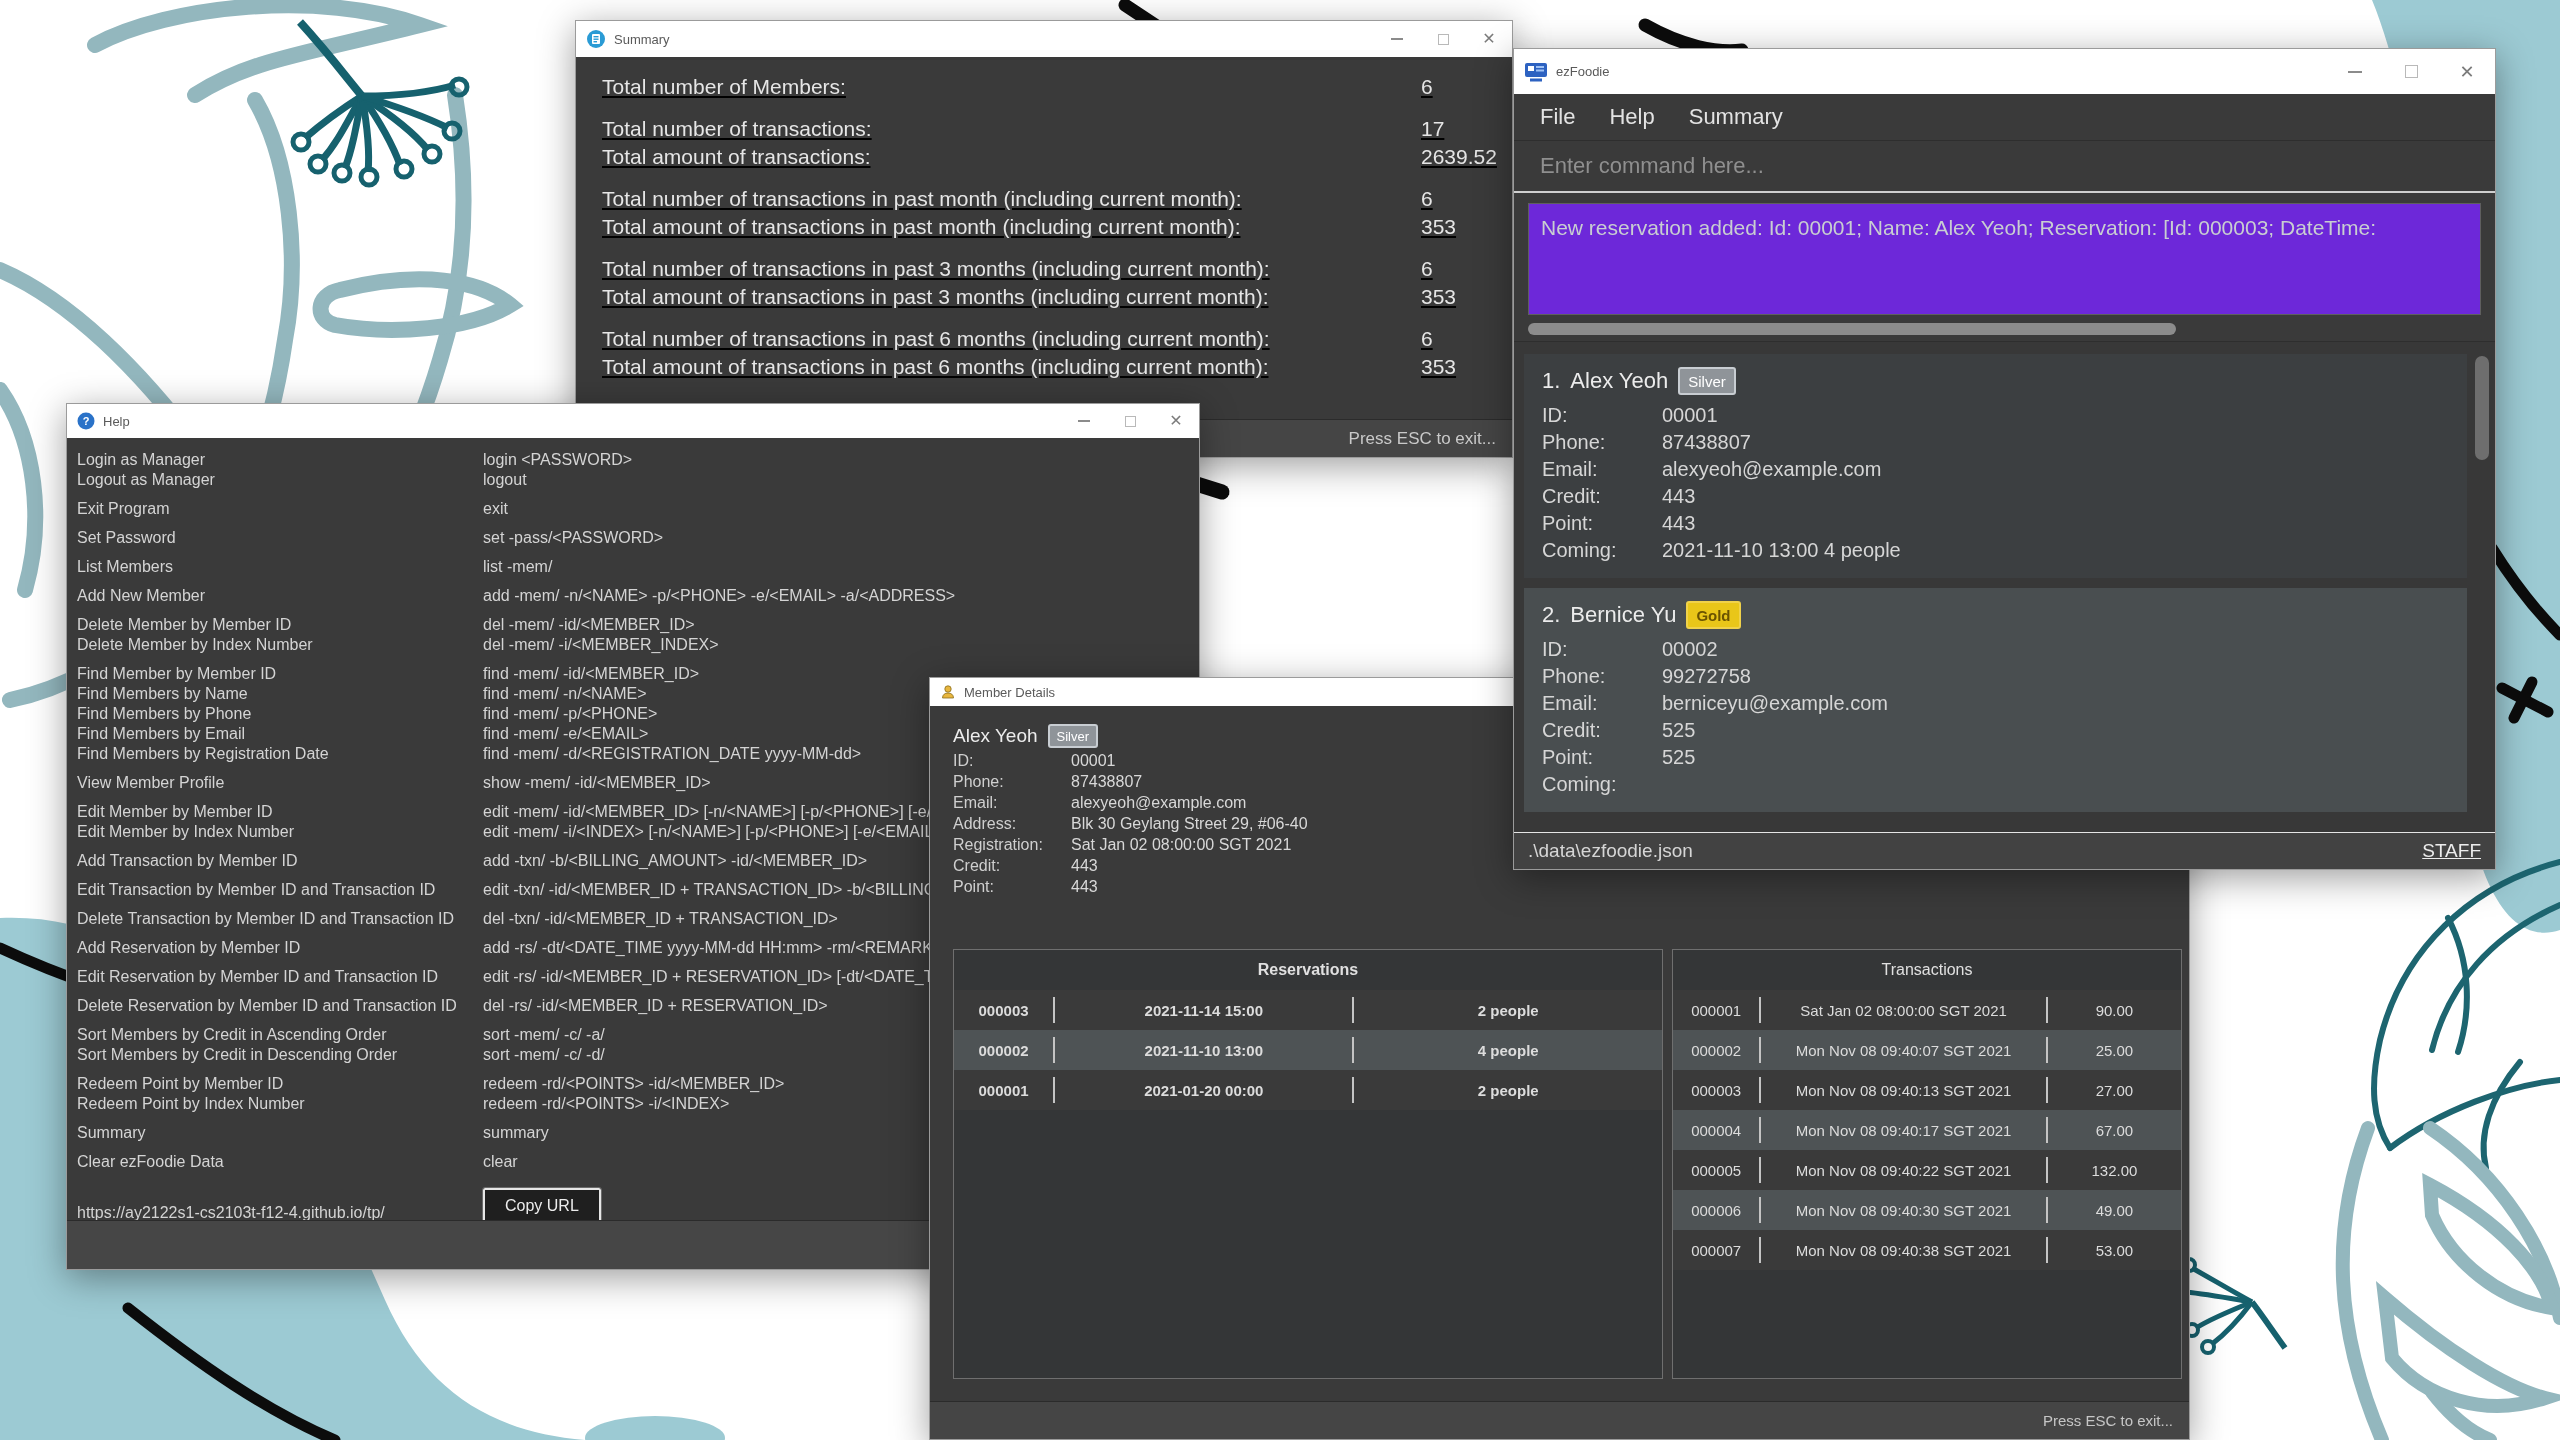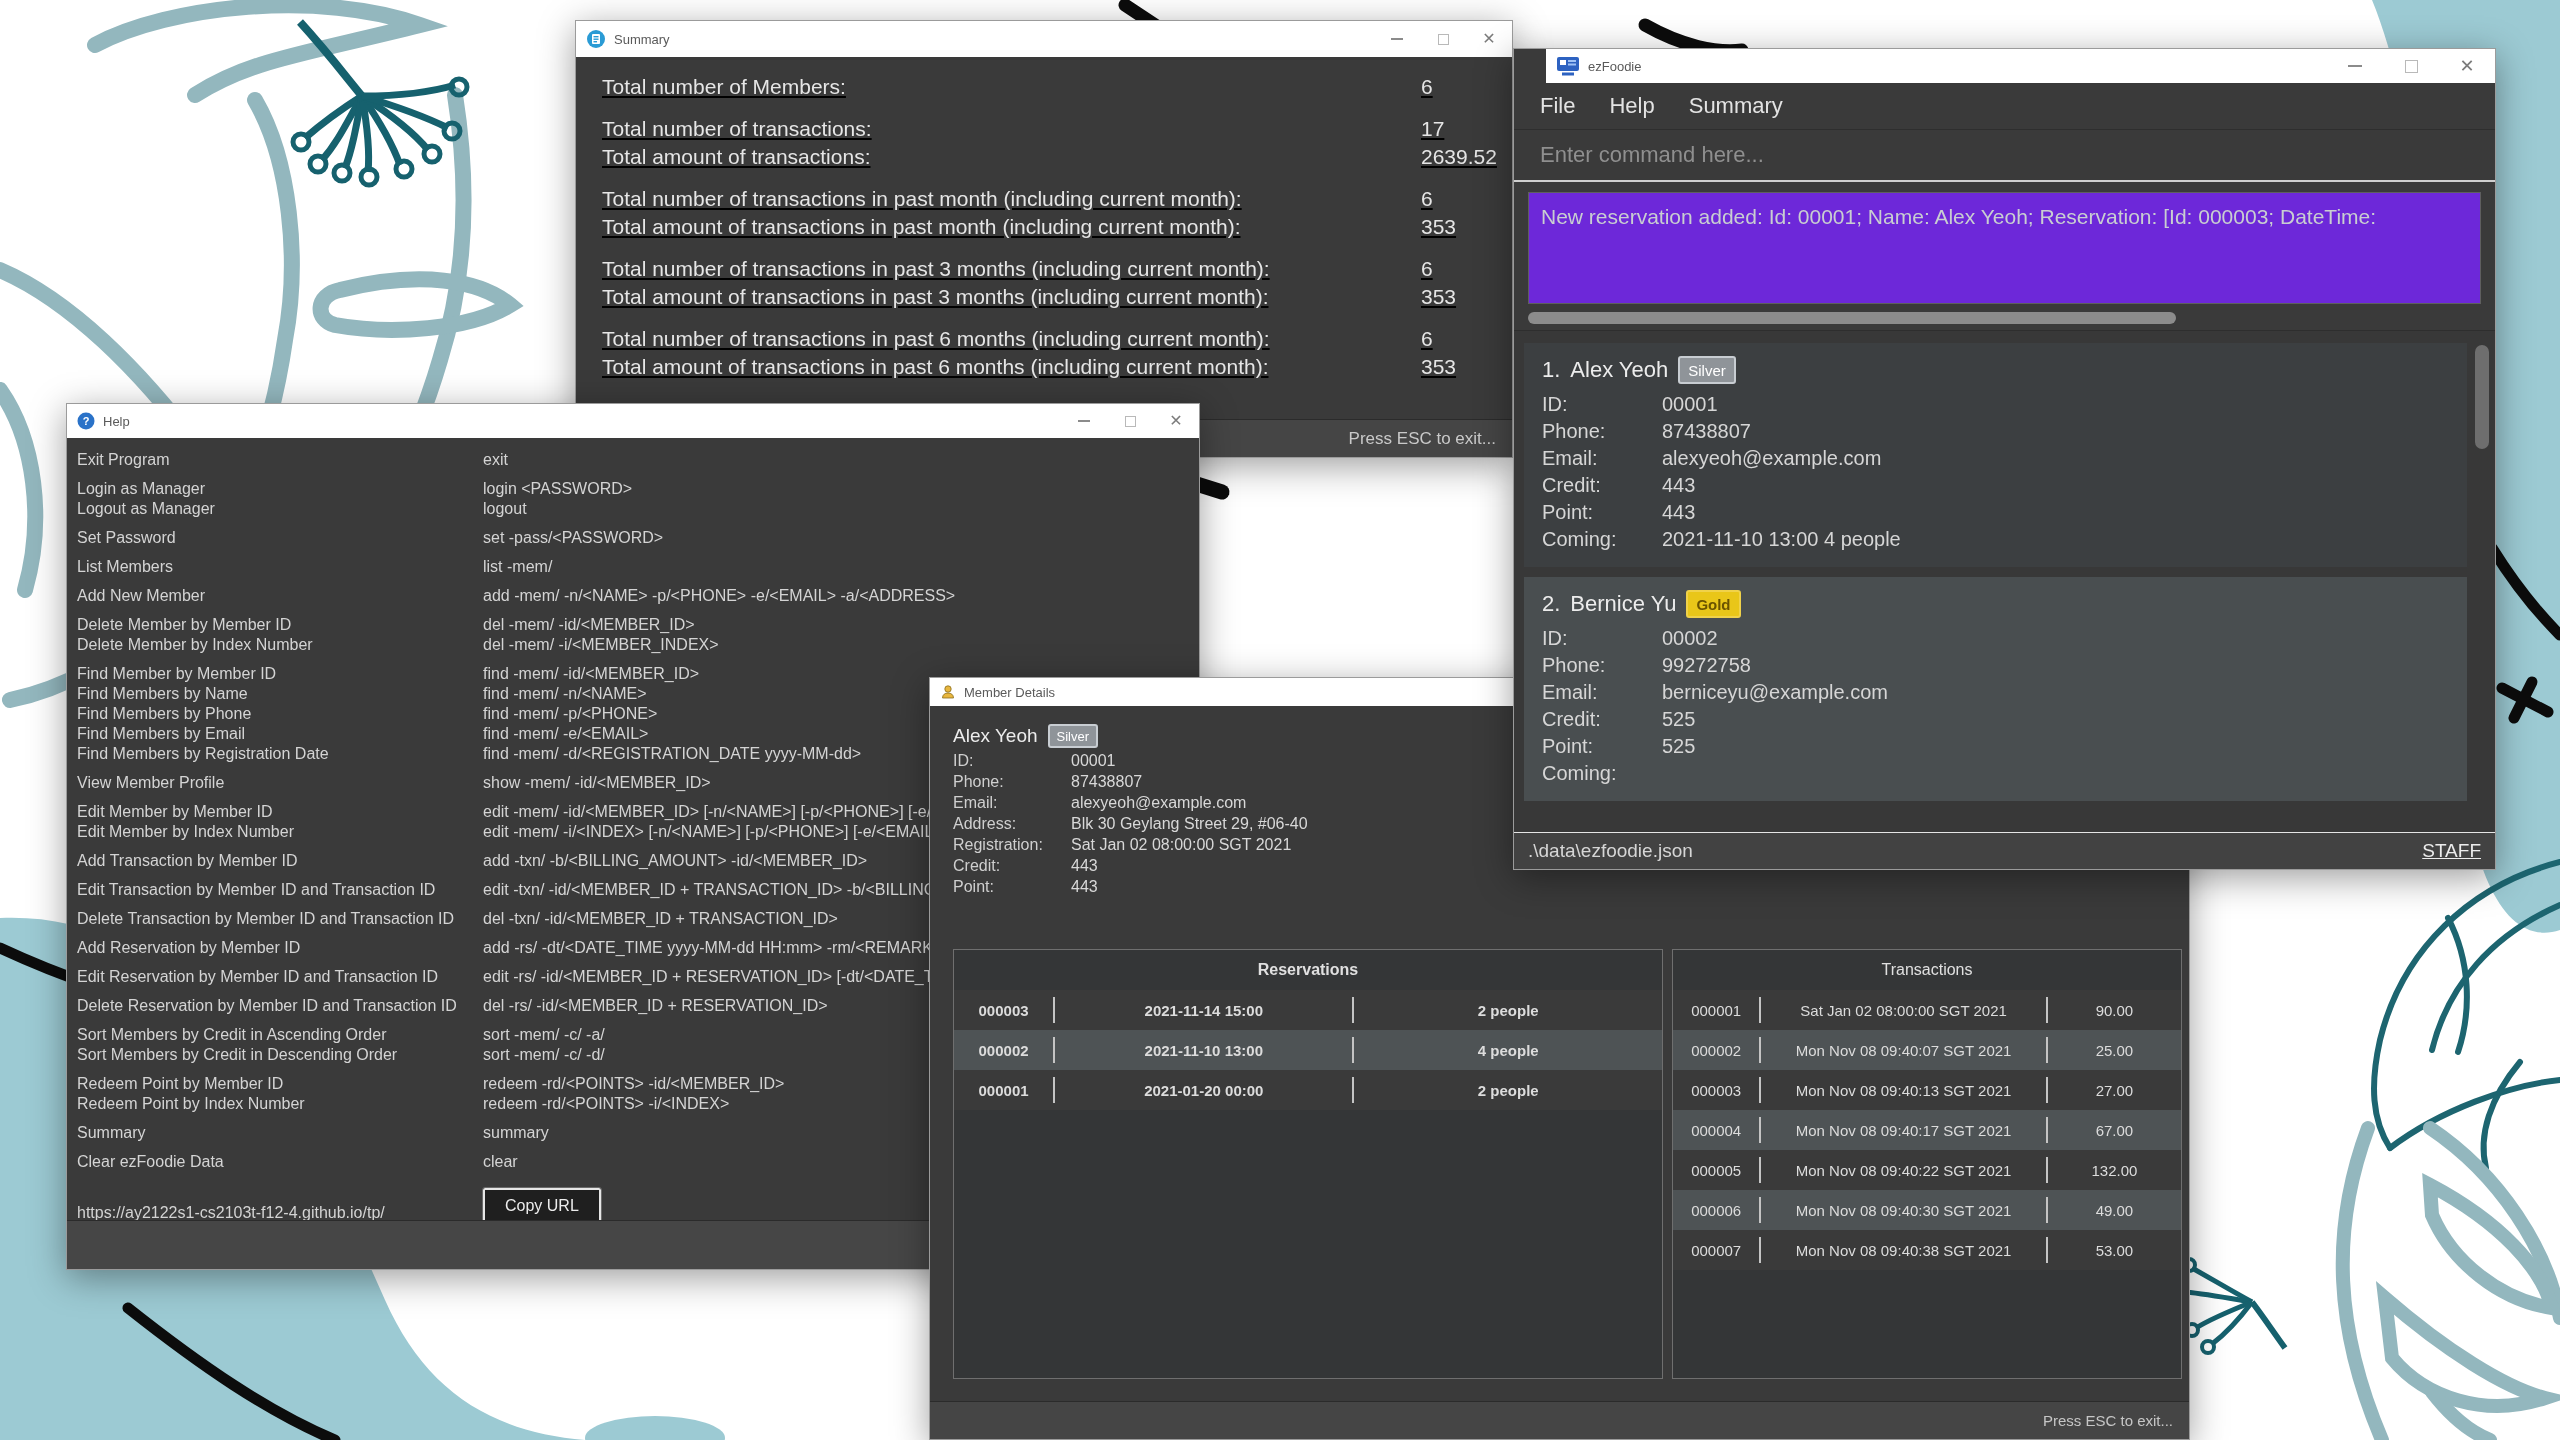--- a/index.html
+++ b/index.html
@@ -72,21 +72,21 @@
   .t-light{background:#4e5355;}
   .t-cell{color:#dcdcdc;font-size:15px;text-align:center;}
   .t-sep{width:2px;height:26px;background:#c4c4c4;flex:none;}
   .res .c-id{width:14%;}  .res .c-dt{width:42%;} .res .c-val{flex:1;}
   .txn .c-id{width:17%;}  .txn .c-dt{width:56%;} .txn .c-val{flex:1;}
   #win-member .statusbar{height:38px;justify-content:flex-end;padding-right:16px;
                          color:#c6c6c6;font-size:15px;}
   
   #win-ezfoodie{left:1513px;top:48px;width:983px;height:822px;z-index:40;
                 display:flex;flex-direction:column;}
-  #win-ezfoodie .titlebar{height:34px;flex:none;margin-left:32px;}
+  #win-ezfoodie .titlebar{height:45px;flex:none;}
   #win-ezfoodie .ctrl{width:56px;}
   #menubar{height:46px;flex:none;display:flex;align-items:center;gap:34px;
            padding-left:26px;background:#3a3a3a;border-bottom:1px solid #2e2e2e;}
   .menu-item{color:#e3e3e3;font-size:22px;}
   #command-box{height:50px;flex:none;display:flex;align-items:center;padding-left:26px;
                border-bottom:2px solid #cfcfcf;background:#3a3a3a;}
   #command-placeholder{color:#8f8f8f;font-size:22px;}
   #result-wrap{flex:none;padding:10px 14px 0 14px;}
   #result-box{height:112px;border:1px solid #5f5f5f;background:#6d28d9;box-sizing:border-box;
               padding:12px 12px;overflow:hidden;}
@@ -288,32 +288,32 @@
         <div class="ctrl">
             <div class="glyph-max"></div>
           </div>
         <div class="ctrl glyph-close">✕</div>
       </div>
     </div>
     <div id="help-body">
       <div id="help-rows">
           <div class="help-group">
             <div class="help-row">
+              <div class="help-action">Login as Manager</div>
+              <div class="help-command">login &lt;PASSWORD&gt;</div>
+            </div>
+            <div class="help-row">
+              <div class="help-action">Logout as Manager</div>
+              <div class="help-command">logout</div>
+            </div>
+          </div>
+          <div class="help-group">
+            <div class="help-row">
               <div class="help-action">Exit Program</div>
               <div class="help-command">exit</div>
-            </div>
-          </div>
-          <div class="help-group">
-            <div class="help-row">
-              <div class="help-action">Login as Manager</div>
-              <div class="help-command">login &lt;PASSWORD&gt;</div>
-            </div>
-            <div class="help-row">
-              <div class="help-action">Logout as Manager</div>
-              <div class="help-command">logout</div>
             </div>
           </div>
           <div class="help-group">
             <div class="help-row">
               <div class="help-action">Set Password</div>
               <div class="help-command">set -pass/&lt;PASSWORD&gt;</div>
             </div>
           </div>
           <div class="help-group">
             <div class="help-row">

